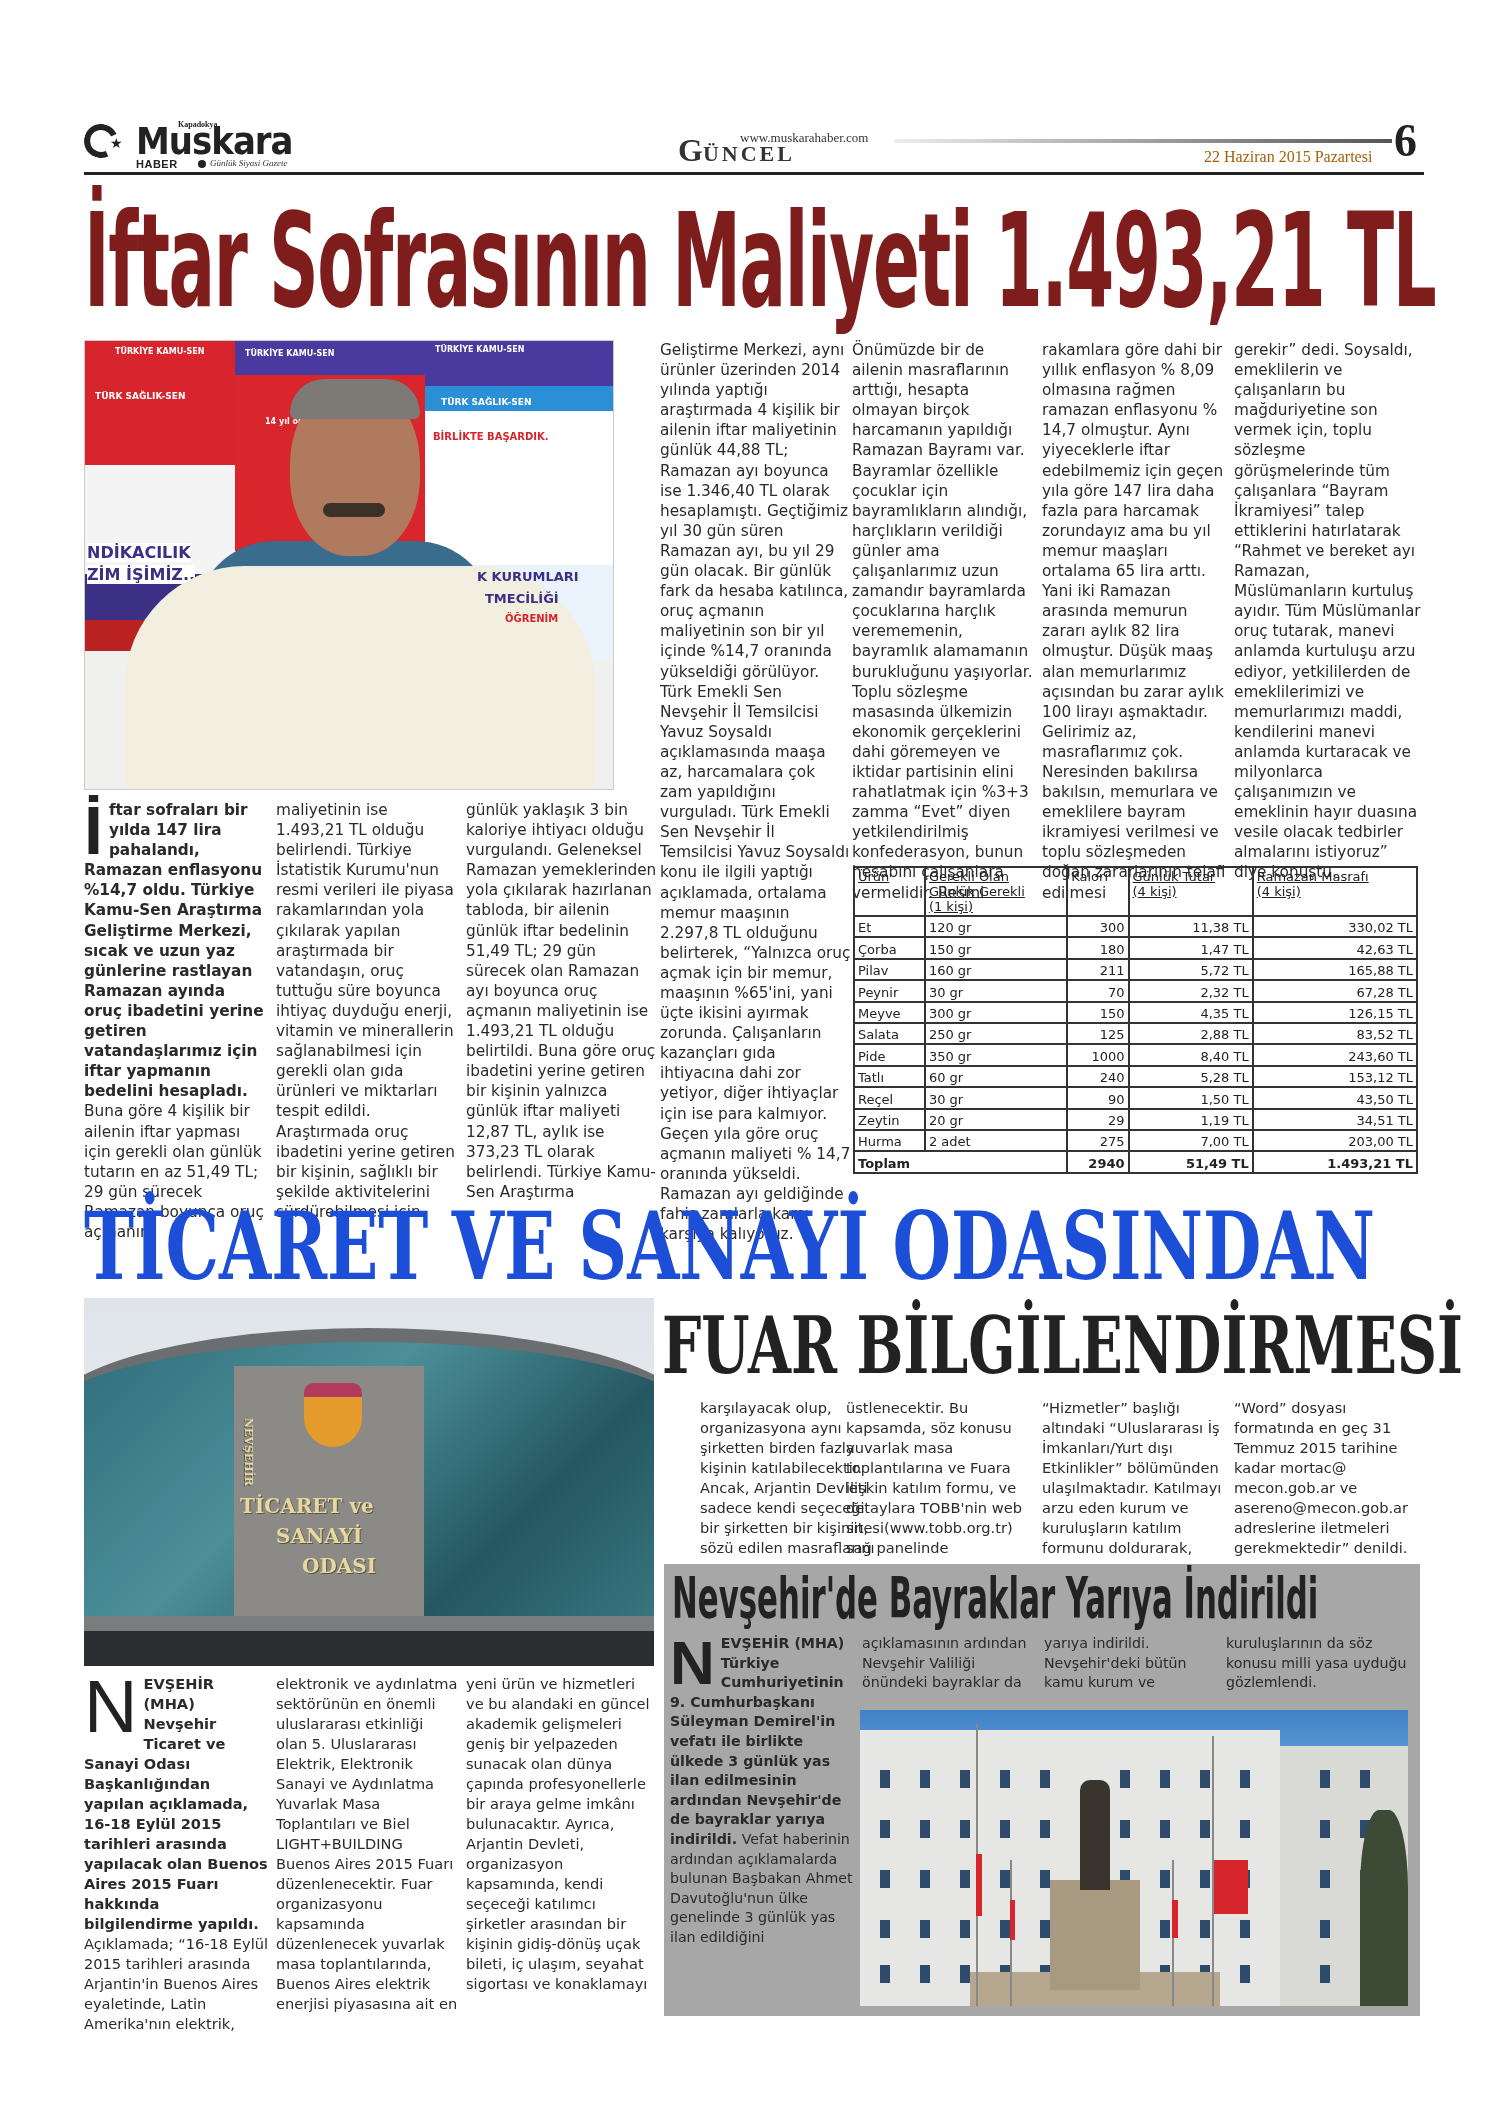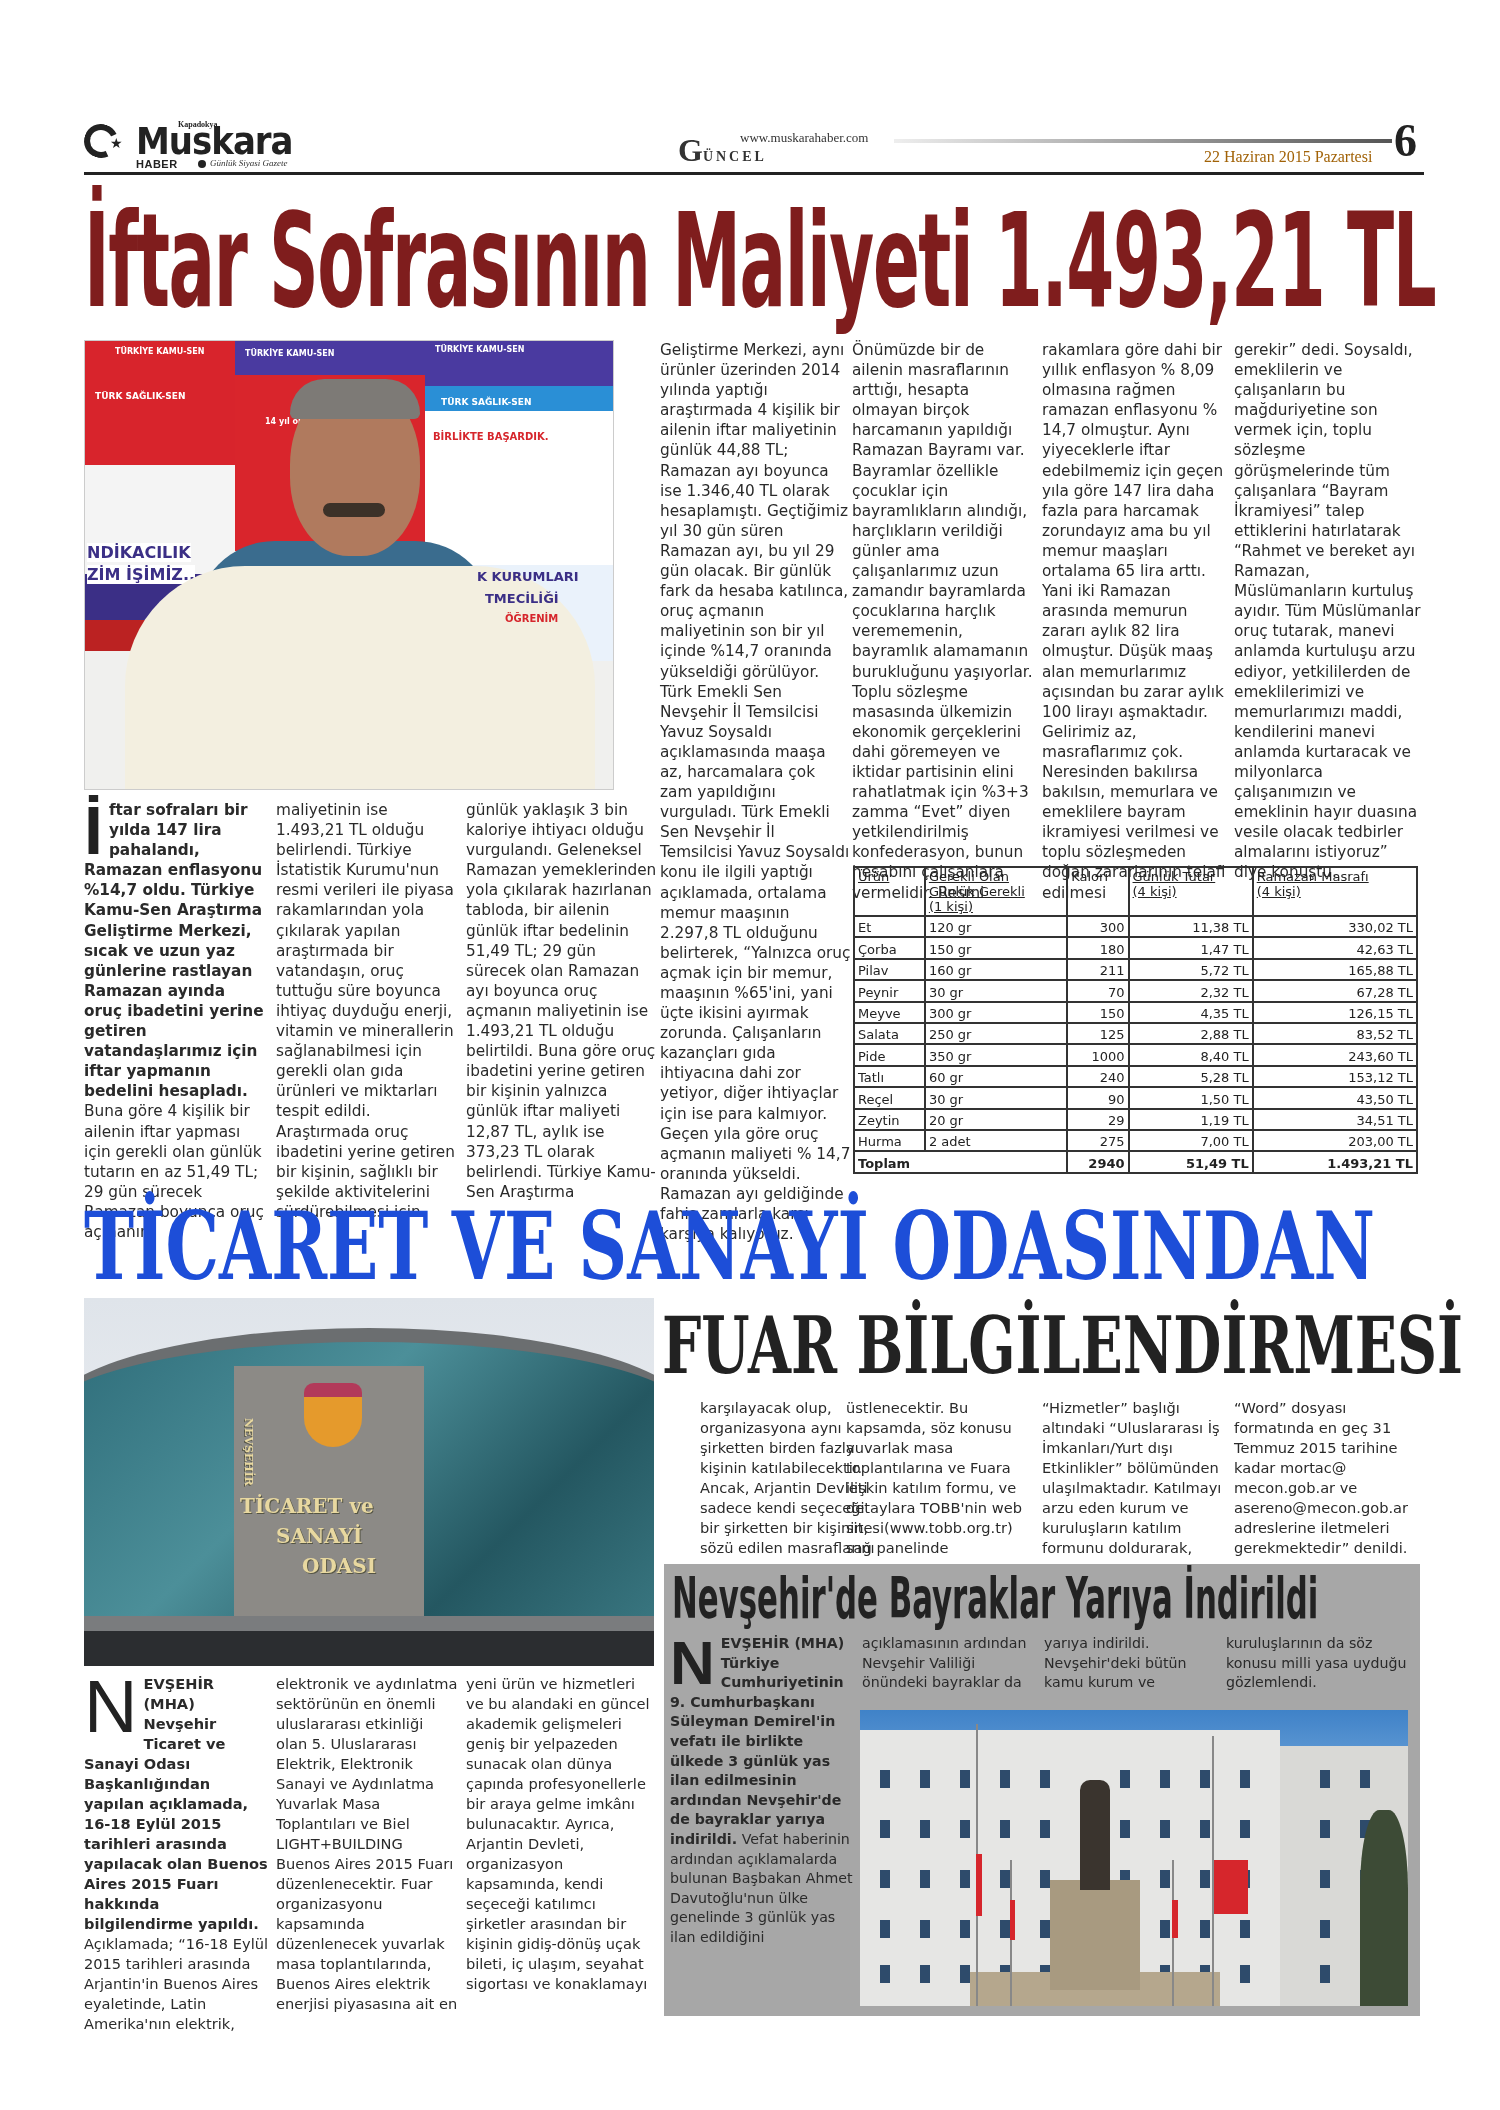--- a/index.html
+++ b/index.html
@@ -12,21 +12,21 @@
   .logo-crescent { position: absolute; left: 0; top: 6px; width: 34px; height: 34px; border: 6px solid #222; border-right-color: transparent; border-radius: 50%; transform: rotate(20deg); }
   .logo-star { position: absolute; left: 26px; top: 18px; font-size: 14px; color: #222; line-height: 1; }
   .logo-small { position: absolute; left: 94px; top: 2px; font-size: 8px; font-weight: bold; color: #222; font-family: "Liberation Serif", serif; }
   .logo-main { position: absolute; left: 52px; top: 6px; font-size: 34px; font-weight: 900; letter-spacing: -1px; color: #222; font-family: "DejaVu Sans", sans-serif; line-height: 1; transform: scaleY(1.1); }
   .logo-haber { position: absolute; left: 52px; top: 40px; font-size: 11px; font-weight: bold; color: #222; letter-spacing: 0.5px; }
   .logo-dot { position: absolute; left: 114px; top: 42px; width: 8px; height: 8px; border-radius: 50%; background: #222; }
   .logo-tag { position: absolute; left: 126px; top: 40px; font-size: 9px; font-style: italic; color: #333; font-family: "Liberation Serif", serif; }
 
   .guncel { position: absolute; left: 594px; top: 14px; font-family: "Liberation Serif", serif; font-weight: bold; color: #333; }
   .guncel-g { font-size: 32px; }
-  .guncel-rest { font-size: 14px; letter-spacing: 3px; margin-top: 20px; }
+  .guncel-rest { font-size: 22px; letter-spacing: 3px; margin-top: 20px; }
   .site-url { position: absolute; left: 656px; top: 12px; font-family: "Liberation Serif", serif; font-size: 13px; color: #333; }
   .url-line { position: absolute; left: 810px; top: 21px; width: 498px; height: 4px; background: linear-gradient(to right, #eee, #555); }
   .date { position: absolute; left: 1120px; top: 30px; font-family: "Liberation Serif", serif; font-size: 16px; color: #a16207; }
   .page-num { position: absolute; left: 1310px; top: 0px; font-family: "Liberation Serif", serif; font-weight: bold; font-size: 46px; color: #222; line-height: 1; }
   .mast-rule { position: absolute; left: 0; top: 54px; width: 1340px; height: 3px; background: #222; }
 
   
   .h1 { position: absolute; left: 84px; top: 186px; width: 1340px; height: 150px; font-family: "DejaVu Sans", sans-serif; font-weight: bold; font-size: 96px; color: #7f1d1d; line-height: 150px; white-space: nowrap; letter-spacing: -2px; }
   .h1 span { display: inline-block; transform: scaleX(0.72) scaleY(1.35); transform-origin: left center; }
 

